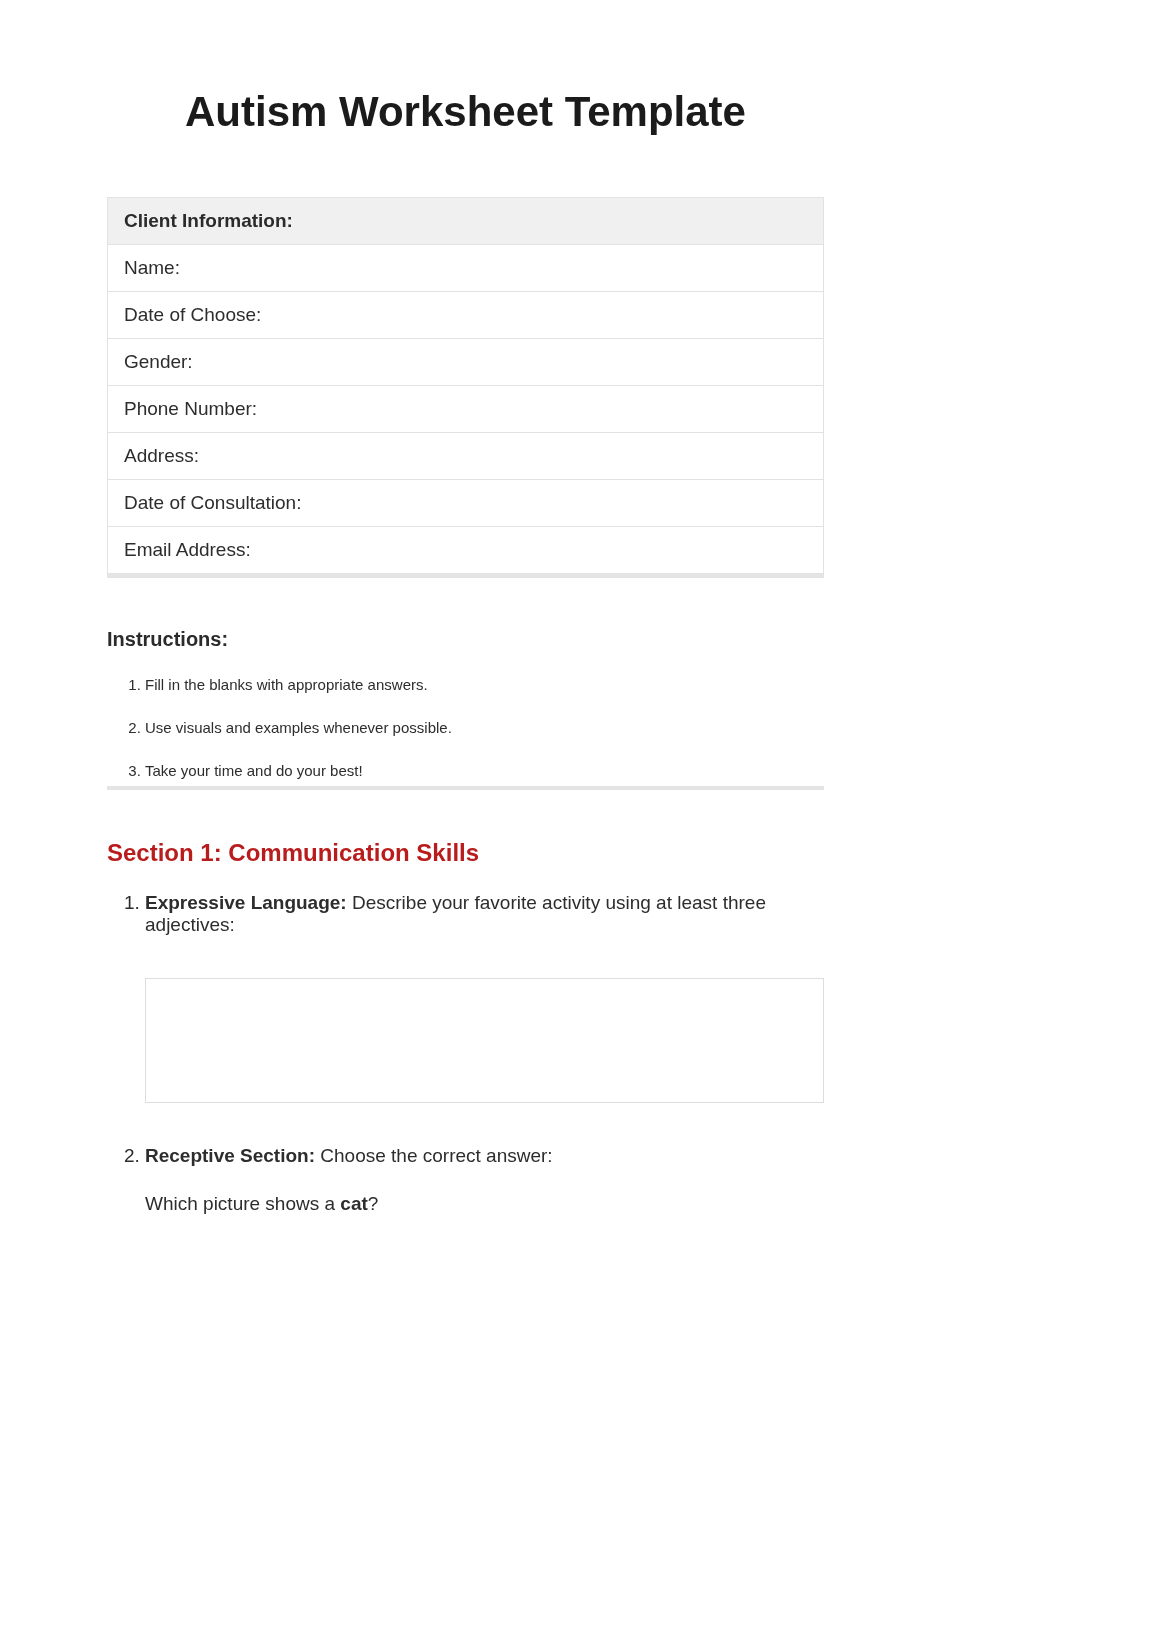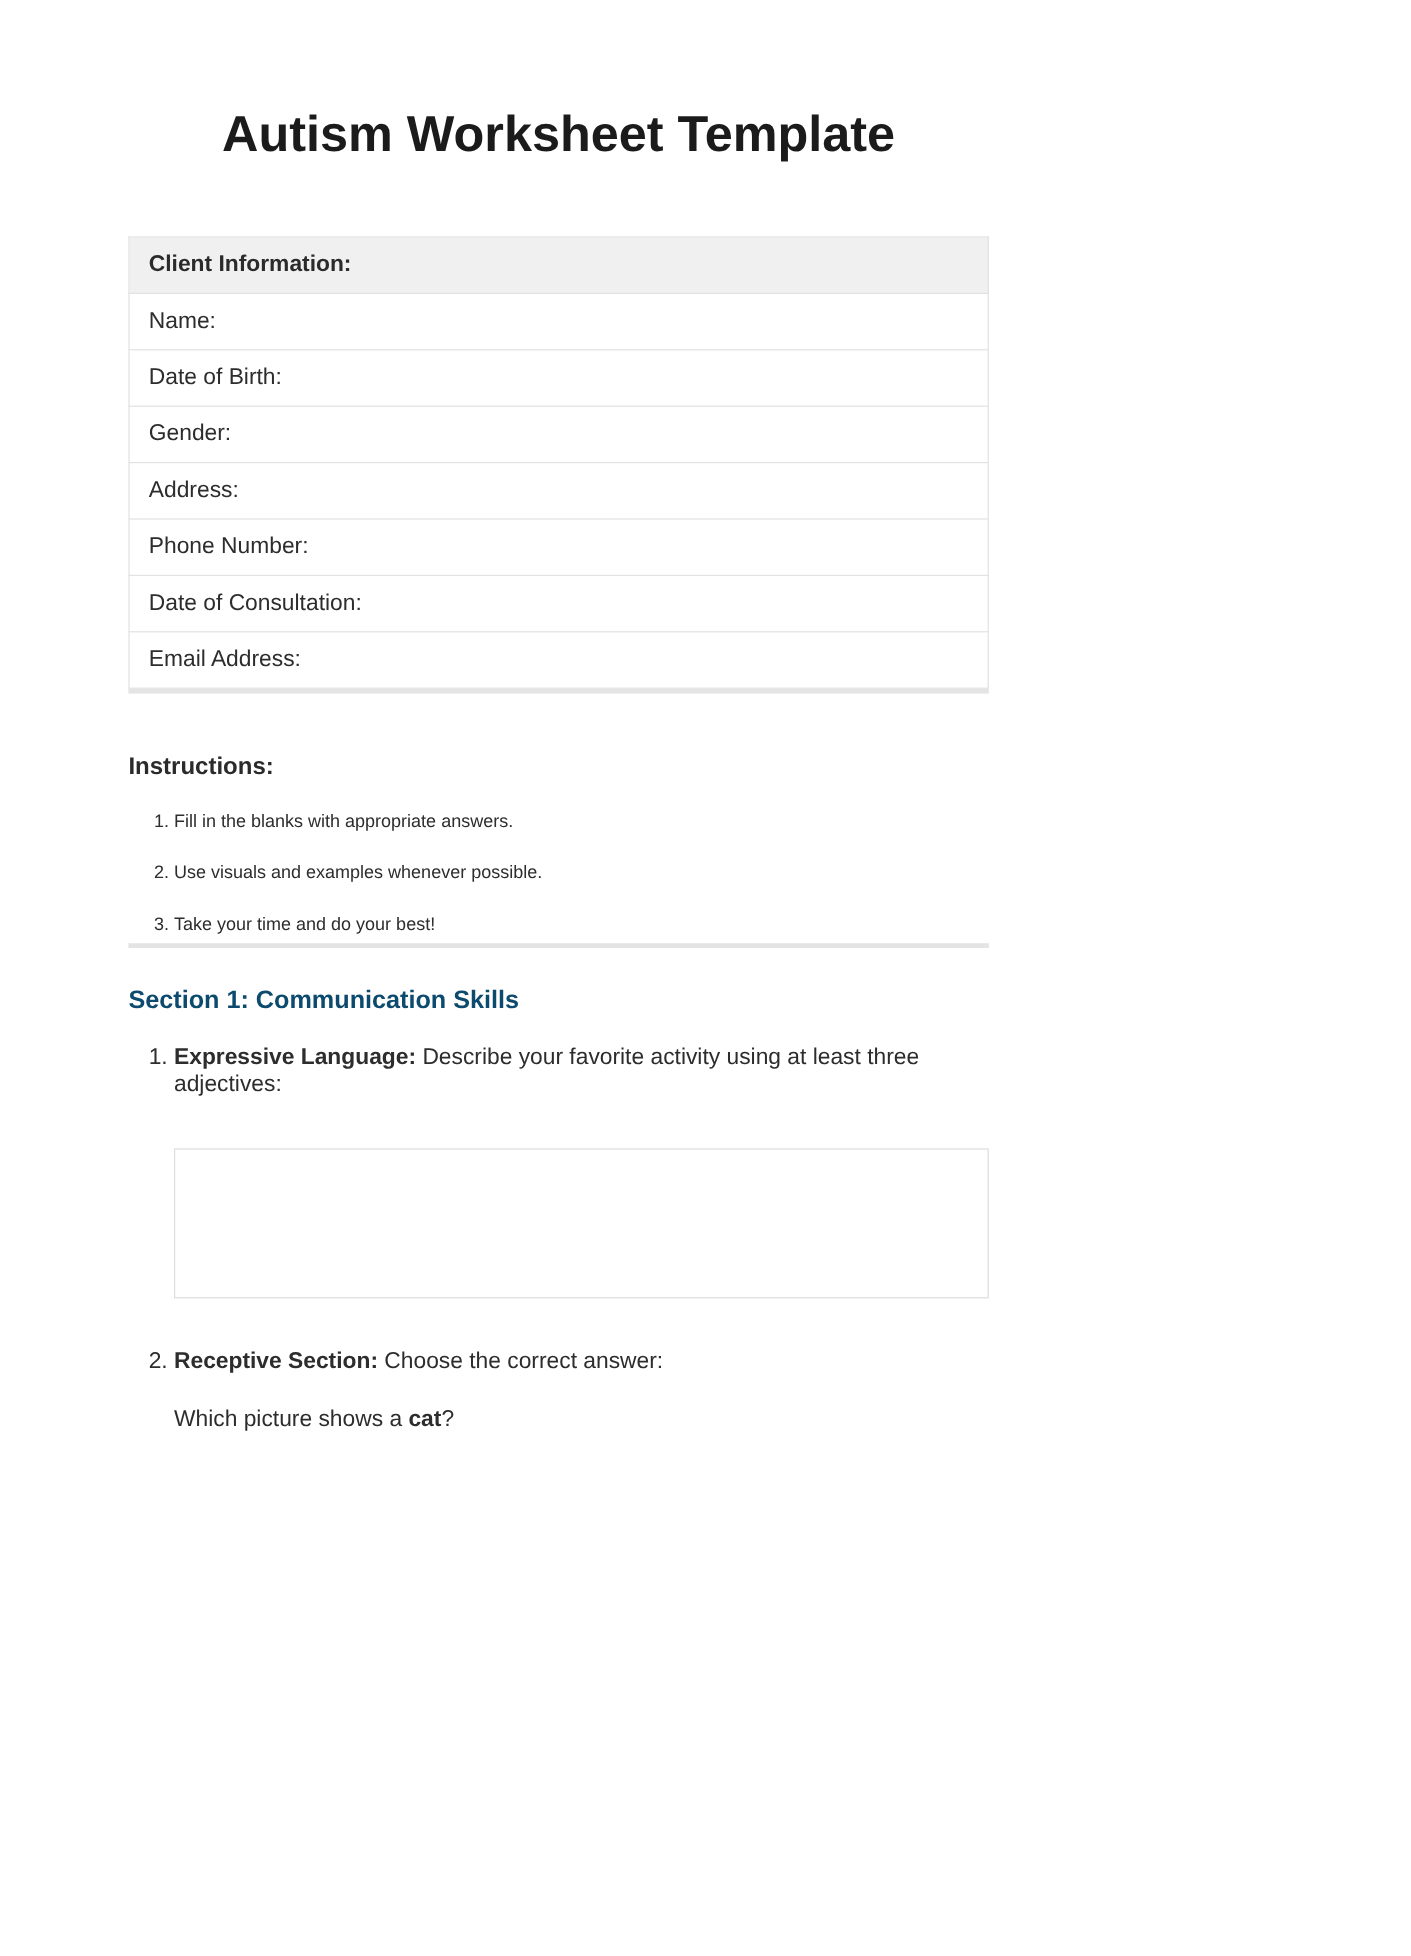--- a/index.html
+++ b/index.html
@@ -62,24 +62,24 @@
   }
   ol.instructions-list {
     margin: 23px 0 0 0;
     padding-left: 38px;
     font-size: 15px;
     line-height: 22px;
   }
   ol.instructions-list li { margin-bottom: 21px; }
   ol.instructions-list li:last-child { margin-bottom: 4px; }
   h2.section-heading {
-    font-size: 21px;
+    font-size: 24px;
     font-weight: bold;
-    margin: 32px 0 0 0;
-    color: #0c4a6e;
+    margin: 49px 0 0 0;
+    color: #b91c1c;
   }
   ol.q-list {
     margin: 25px 0 0 0;
     padding-left: 38px;
     font-size: 19px;
     line-height: 22px;
   }
   ol.q-list li.q1 { margin-bottom: 42px; }
   .bold-label { font-weight: bold; }
   .answer-box {
@@ -105,30 +105,30 @@
     <thead>
       <tr>
         <th>Client Information:</th>
       </tr>
     </thead>
     <tbody>
       <tr>
           <td>Name:</td>
         </tr>
       <tr>
-          <td>Date of Birth:</td>
+          <td>Date of Choose:</td>
         </tr>
       <tr>
           <td>Gender:</td>
         </tr>
       <tr>
-          <td>Address:</td>
+          <td>Phone Number:</td>
         </tr>
       <tr>
-          <td>Phone Number:</td>
+          <td>Address:</td>
         </tr>
       <tr>
           <td>Date of Consultation:</td>
         </tr>
       <tr>
           <td>Email Address:</td>
         </tr>
     </tbody>
   </table>
 

